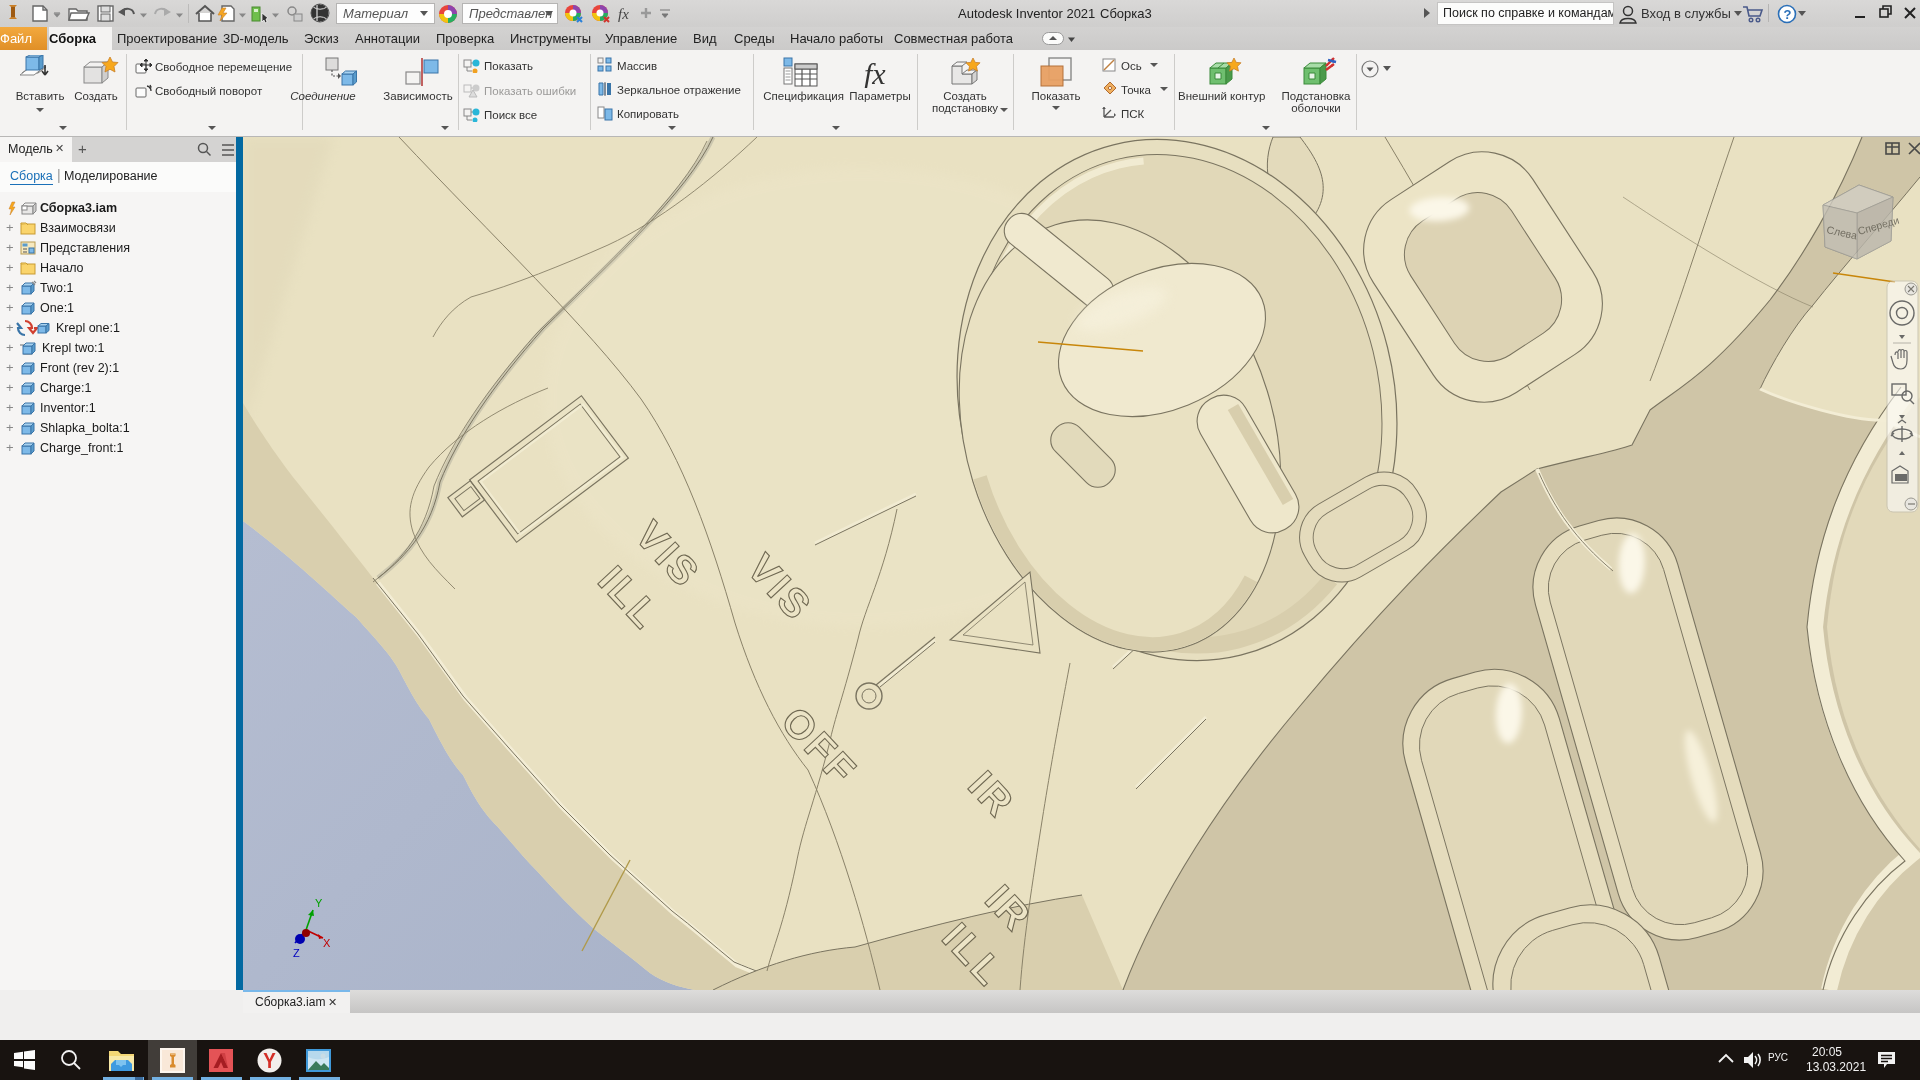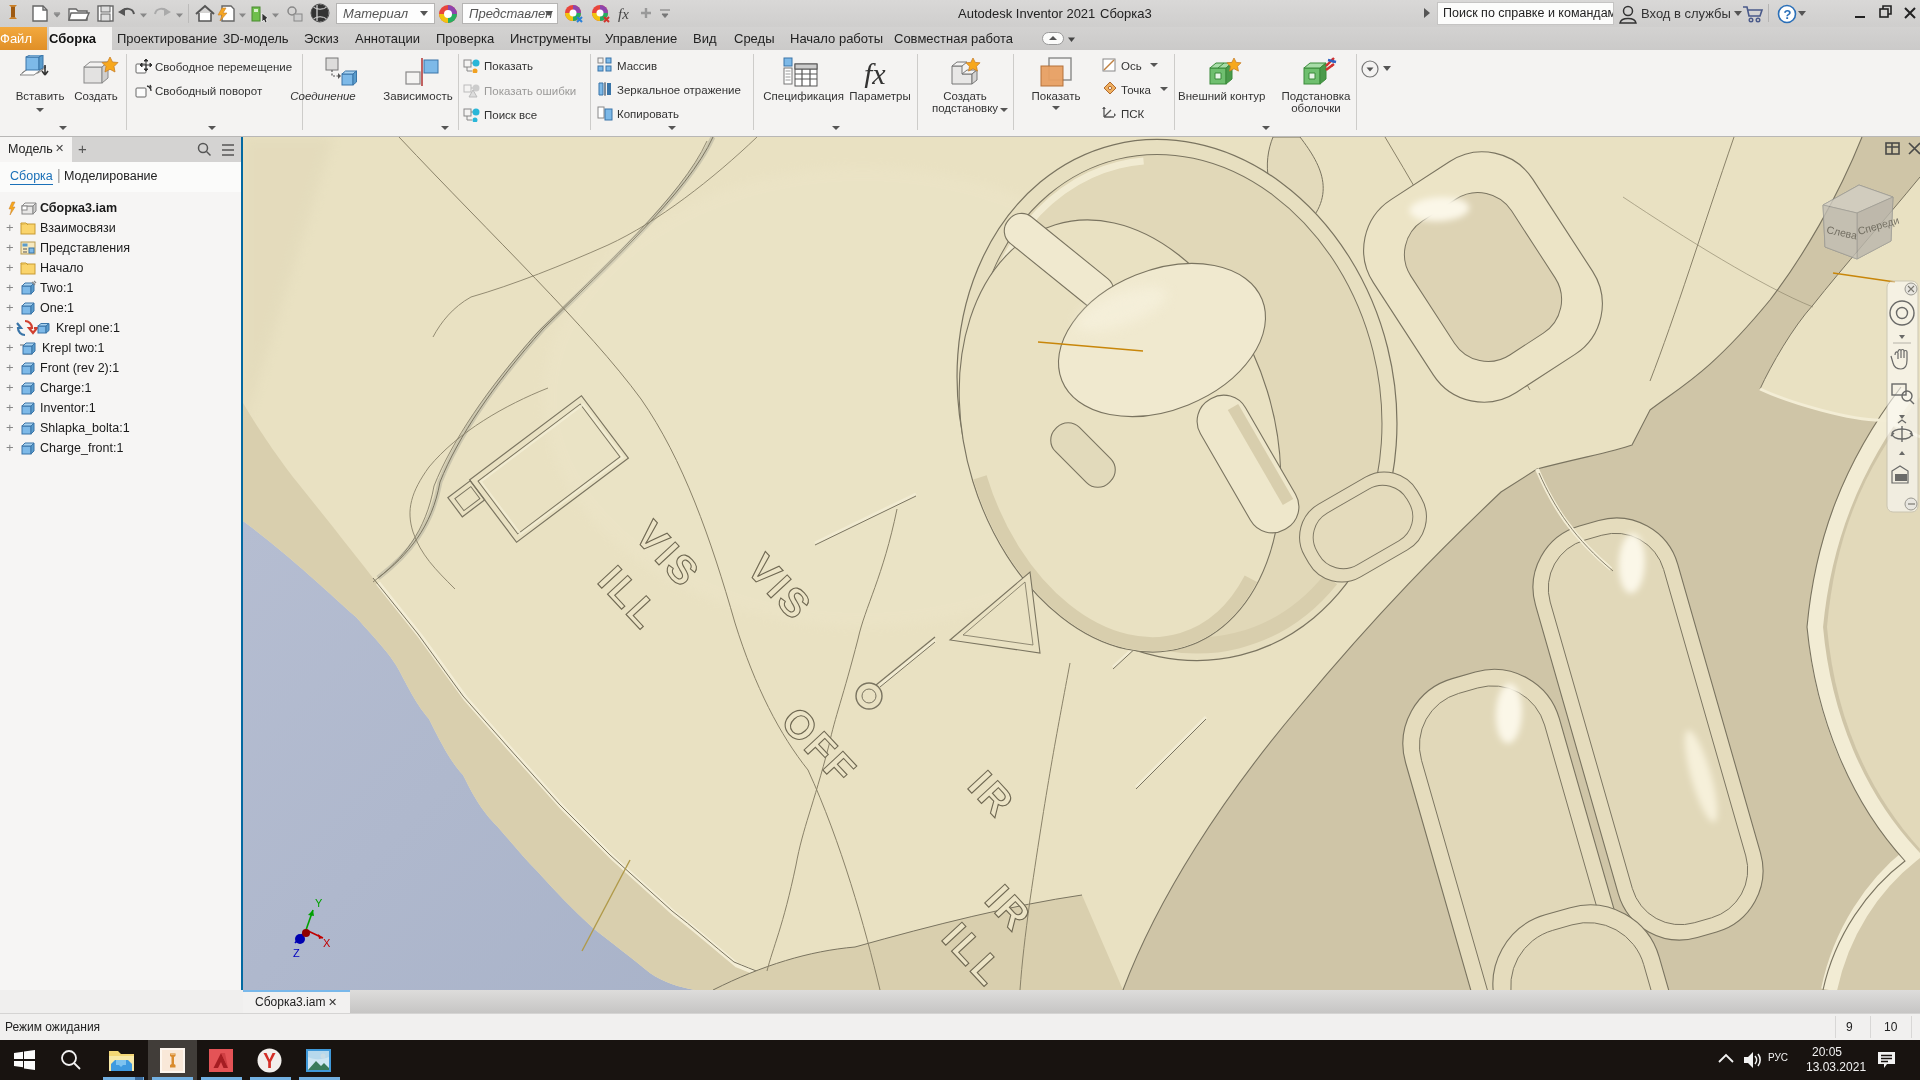--- a/index.html
+++ b/index.html
@@ -20,21 +20,21 @@
 
 
 #ribbon { position:absolute; left:0; top:50px; width:1920px; height:87px; background:#f4f3f2; border-bottom:1px solid #b8b7b6; }
 .rsep { position:absolute; top:4px; width:1px; height:76px; background:#cdccca; }
 .rlabel { position:absolute; font-size:11.5px; color:#333; text-align:center; white-space:nowrap; }
 .rsmall { position:absolute; font-size:11.5px; color:#333; white-space:nowrap; }
 .gray { color:#9b9a99; }
 .dn { position:absolute; width:0; height:0; border-left:4px solid transparent; border-right:4px solid transparent; border-top:4px solid #555; }
 
 
-#browser { position:absolute; left:0; top:137px; width:243px; height:853px; background:#f6f5f4; border-right:2px solid #0369a1; }
+#browser { position:absolute; left:0; top:137px; width:243px; height:853px; background:#f6f5f4; border-right:7px solid #0369a1; }
 #browser-tabs { position:absolute; left:0; top:0; width:100%; height:25px; background:#d4d3d2; }
 #browser-tab1 { position:absolute; left:0; top:0; width:72px; height:25px; background:#f6f5f4; font-size:12.5px; color:#222; padding:5px 0 0 8px; }
 #subtabs { position:absolute; left:0; top:25px; width:100%; height:30px; background:#fbfbfa; font-size:12.5px; }
 #tree { position:absolute; left:0; top:55px; width:100%; font-size:12.5px; color:#1a1a1a; }
 .trow { position:absolute; left:0; height:20px; line-height:20px; white-space:nowrap; }
 .texp { position:absolute; left:6px; top:4px; width:11px; height:11px; color:#888; font-size:13px; line-height:11px; }
 
 
 #viewport { position:absolute; left:243px; top:137px; }
 
@@ -718,28 +718,20 @@
 
     <g stroke="#4a4a48" stroke-width="1.6" fill="none">
       <rect x="1643" y="6" width="13" height="11"></rect>
       <path d="M1649,6 l0,11 M1643,10 l13,0"></path>
       <path d="M1666,6 l11,11 m0,-11 l-11,11"></path>
     </g>
   </svg>
   <div id="doctabs">
       <div id="doctab1">Сборка3.iam<span style="position:absolute;left:85px;top:4px;font-size:11px;color:#333;">✕</span></div>
     </div>
-  <div id="statusbar">
-    <span style="position:absolute;left:5px;top:6px;">Режим ожидания</span>
-    <span style="position:absolute;left:1846px;top:6px;">9</span>
-    <span style="position:absolute;left:1884px;top:6px;">10</span>
-    <div style="position:absolute;left:1835px;top:2px;width:1px;height:22px;background:#d8d7d6;"></div>
-    <div style="position:absolute;left:1870px;top:2px;width:1px;height:22px;background:#d8d7d6;"></div>
-    <div style="position:absolute;left:1911px;top:2px;width:1px;height:22px;background:#d8d7d6;"></div>
-  </div>
   <div id="taskbar">
 
     <svg class="abs" style="left:14px;top:10px" width="21" height="21">
       <path d="M0 3l9-1.3V9H0zM10 1.5L21 0v9H10zM0 11h9v6.3L0 16zM10 11h11v9l-11-1.6z" fill="#fbfbfb"></path>
     </svg>
 
     <svg class="abs" style="left:60px;top:9px" width="22" height="22">
       <circle cx="9" cy="9" r="7" fill="none" stroke="#f2f2f2" stroke-width="1.8"></circle>
       <path d="M14 14l6 6" stroke="#f2f2f2" stroke-width="1.8"></path>
     </svg>

